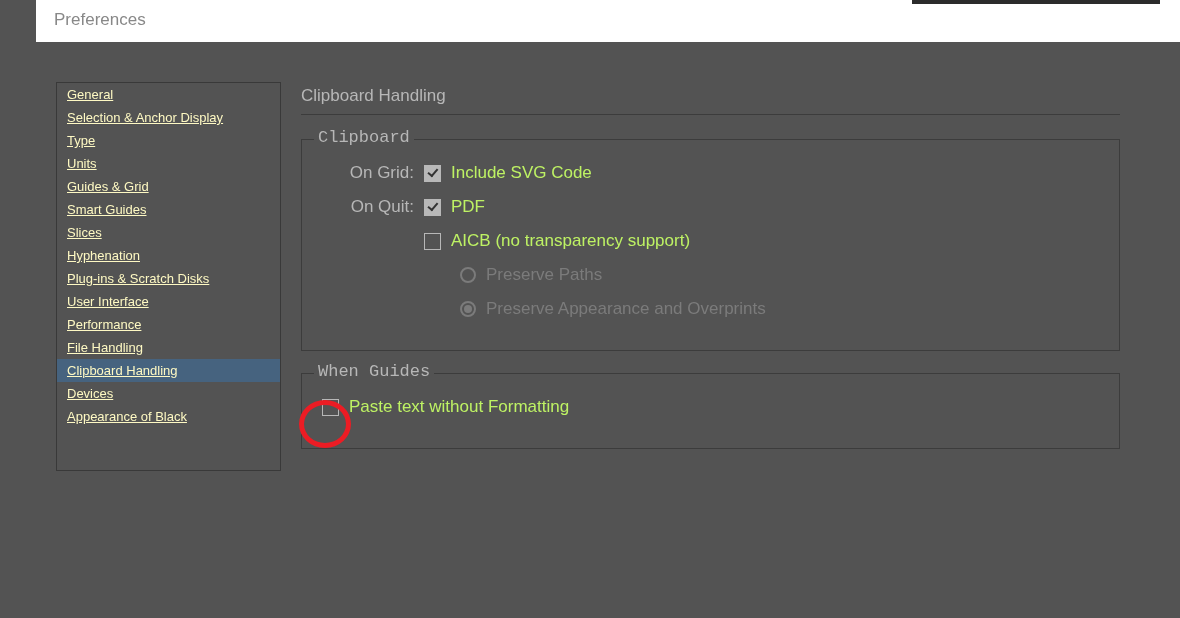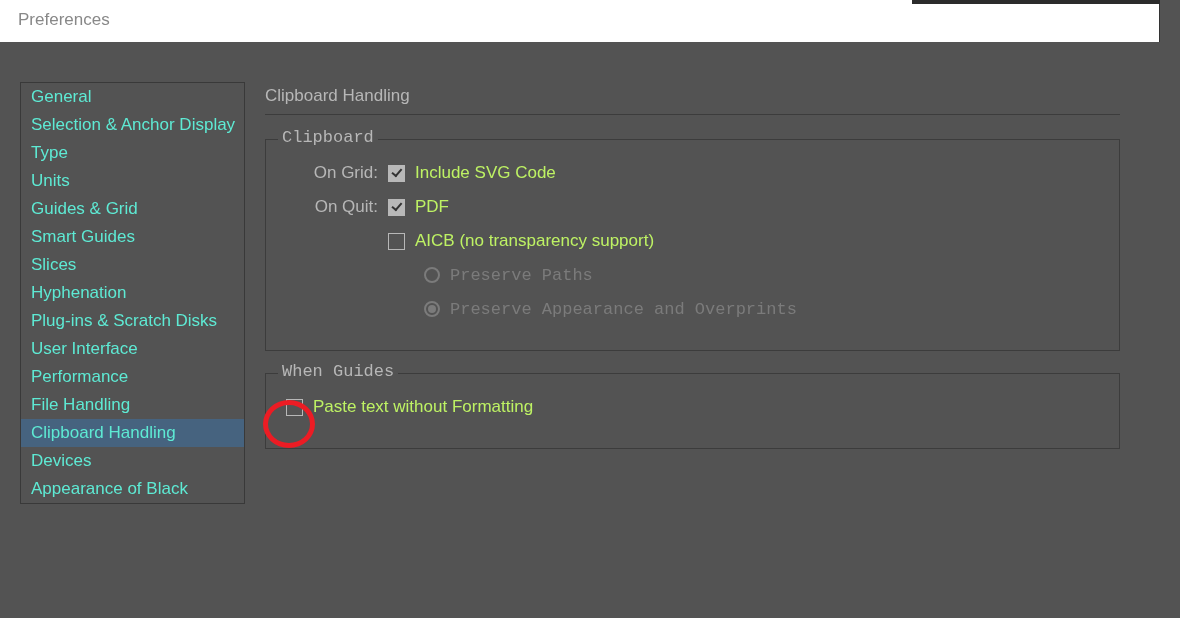--- a/index.html
+++ b/index.html
@@ -8,20 +8,21 @@
       background: #535353;
       width: 1180px;
       height: 618px;
       overflow: hidden;
     }
     .window {
       width: 1160px;
       height: 618px;
       background: #535353;
       position: relative;
+      padding-left: 36px;
     }
     .titlebar {
       background: #fff;
       height: 42px;
       width: 1160px;
       padding: 10px 18px;
       color: #888;
       font-size: 17px;
       border-right: 1px solid #333;
     }
@@ -36,25 +37,26 @@
     .content {
       display: flex;
       padding: 40px 20px 20px 20px;
     }
     .sidebar {
       width: 225px;
       border: 1px solid #393939;
       background: #535353;
     }
     .sidebar-item {
-      color: #5eead4;
-      font-size: 17px;
+      color: #fef9c3;
+      font-size: 13px;
       padding: 4px 10px;
       cursor: pointer;
       white-space: nowrap;
+      text-decoration: underline;
     }
     .sidebar-item.selected {
       background: #46637f;
     }
     .main {
       flex: 1;
       padding: 0 20px;
     }
     .section-title {
       color: #b7b7b7;
@@ -131,21 +133,20 @@
     .radio.selected::after {
       content: "";
       width: 8px;
       height: 8px;
       background: #7b7b7b;
       border-radius: 50%;
     }
     .radio-label {
       color: #7b7b7b;
       font-size: 17px;
-      font-family: Liberation Mono, monospace;
     }
     .indent-1 { padding-left: 102px; text-align: center; }
     .indent-2 { padding-left: 138px; }
     .red-circle {
       position: absolute;
       width: 52px;
       height: 48px;
       border: 5px solid #ec1c24;
       border-radius: 50%;
       top: 26px;

